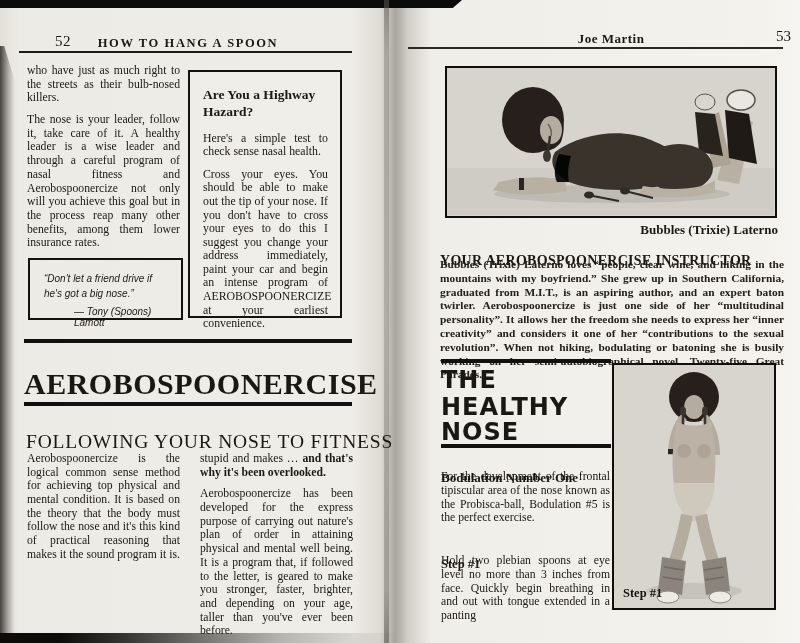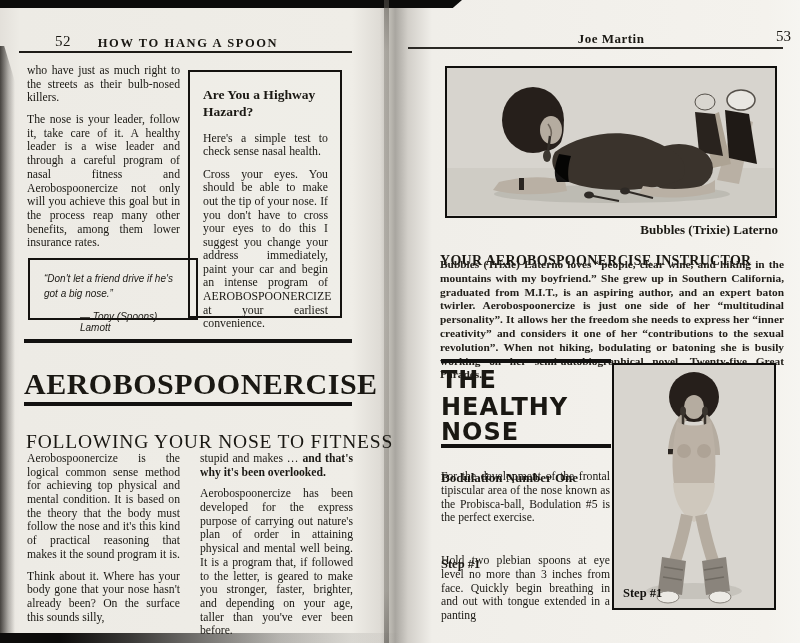--- a/index.html
+++ b/index.html
@@ -25,25 +25,25 @@
   .lp-header-title{position:absolute;left:24px;top:36px;width:328px;text-align:center;
     font-size:12.5px;font-weight:bold;letter-spacing:1.6px;}
   .lp-headrule{top:51px;left:19px;width:333px;height:2px;}
   .lp-col1{position:absolute;left:27px;top:64px;width:153px;font-size:11.7px;line-height:1.17;}
   .lp-col1 p,.hazard-box p,.fit-col p,.instr-para{ text-align:justify;}
   p{margin:0 0 8px;}
   .hazard-box{position:absolute;left:188px;top:70px;width:154px;height:248px;
     border:2.5px solid #14120f;padding:15px 12px 0 13px;background:rgba(255,255,255,.06);}
   .hazard-box h3{font-size:13.5px;line-height:1.25;margin:0 0 11px;}
   .hazard-box p{font-size:11.8px;line-height:1.15;margin:0 0 9px;}
-  .quote-box{position:absolute;left:28px;top:258px;width:170px;height:62px;
+  .quote-box{position:absolute;left:28px;top:258px;width:155px;height:62px;
     border:2px solid #14120f;padding:11px 10px 0 14px;
     font-family:"Liberation Sans","DejaVu Sans",sans-serif;font-style:italic;font-size:10px;}
   .quote-box .q{line-height:1.5;margin:0 0 5px;}
-  .quote-box .attr{padding-left:26px;margin:10px;}
+  .quote-box .attr{padding-left:26px;margin:4px;}
   .tr1{top:339px;left:24px;width:328px;height:4px;}
   .headline{position:absolute;top:347px;left:24px;width:328px;
     font-size:30px;font-weight:bold;letter-spacing:.5px;}
   .tr2{top:402px;left:24px;width:328px;height:4px;}
   .subhead{position:absolute;top:415px;left:26px;width:326px;font-size:19.5px;
     font-weight:normal;letter-spacing:.8px;white-space:nowrap;}
   .fit-col{position:absolute;top:452px;width:153px;font-size:11.7px;line-height:1.17;}
   .fit-col1{left:27px;}
   .fit-col2{left:200px;}
   
@@ -101,21 +101,20 @@
       <p class="attr">— Tony (Spoons) Lamott</p>
     </div>
 
     <div class="rule thick tr1"></div>
     <h1 class="headline">AEROBOSPOONERCISE</h1>
     <div class="rule thick tr2"></div>
     <h2 class="subhead">FOLLOWING YOUR NOSE TO FITNESS</h2>
 
     <div class="fit-col fit-col1">
       <p>Aerobospoonercize is the logical common sense method for achieving top physical and mental condition. It is based on the theory that the body must follow the nose and it's this kind of practical reasoning that makes it the sound program it is.</p>
-      <p>Think about it. Where has your body gone that your nose hasn't already been? On the surface this sounds silly,</p>
     </div>
     <div class="fit-col fit-col2">
       <p><span>stupid and makes … </span><strong>and that's why it's been overlooked.</strong></p>
       <p>Aerobospoonercize has been developed for the express purpose of carrying out nature's plan of order in attaining physical and mental well being. It is a program that, if followed to the letter, is geared to make you stronger, faster, brighter, and depending on your age, taller than you've ever been before.</p>
     </div>
   </div>
 
   <div>
     <div class="rp-header-title">Joe Martin</div>
     <div class="rp-header-num">53</div>

